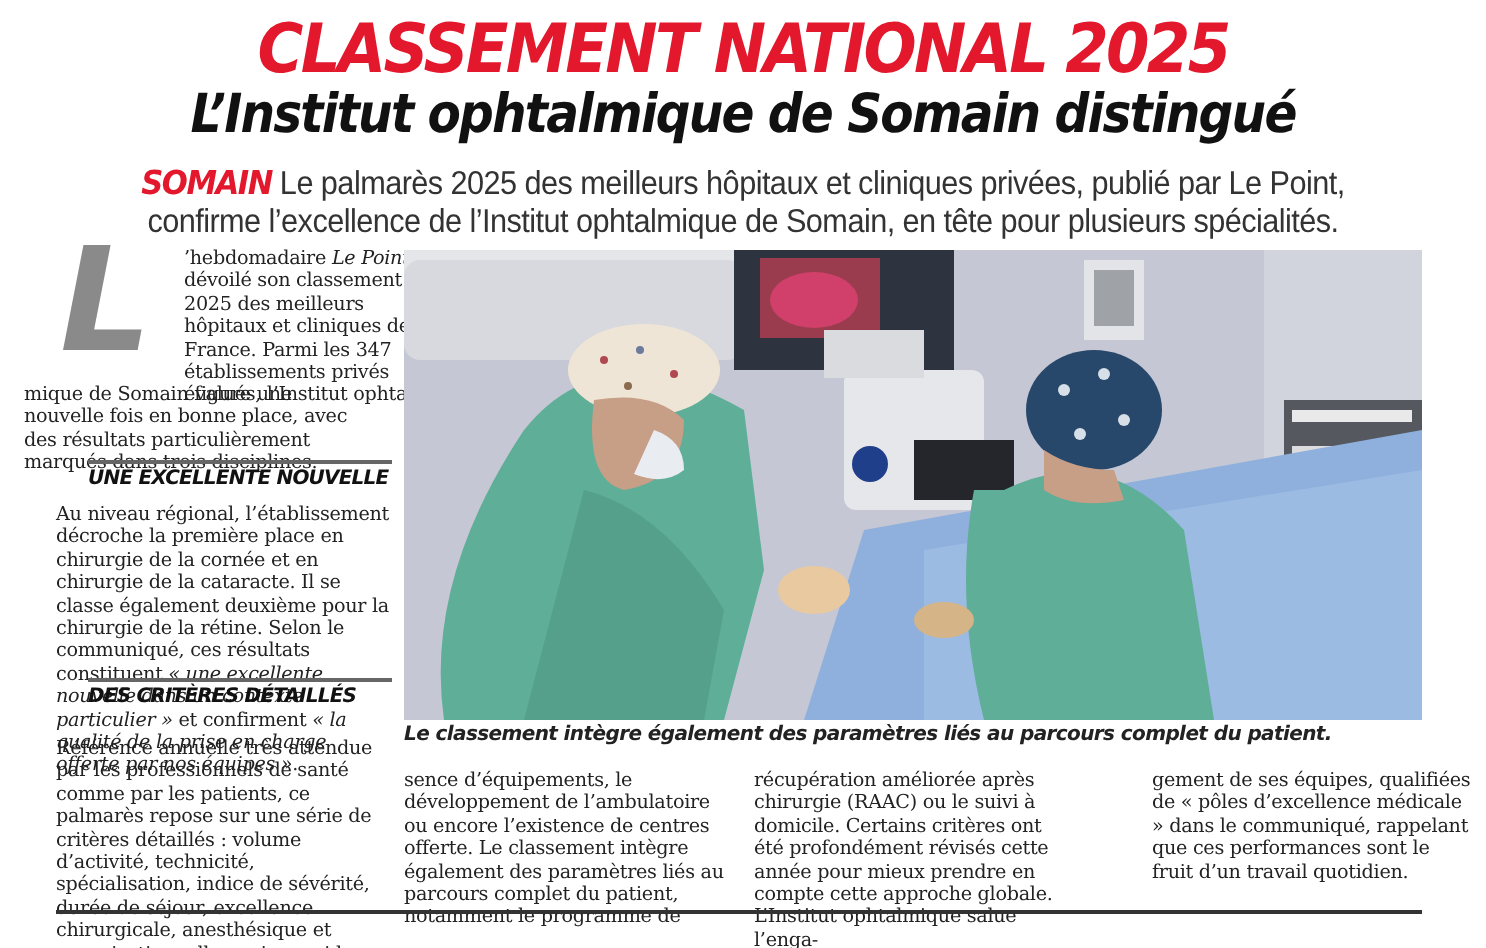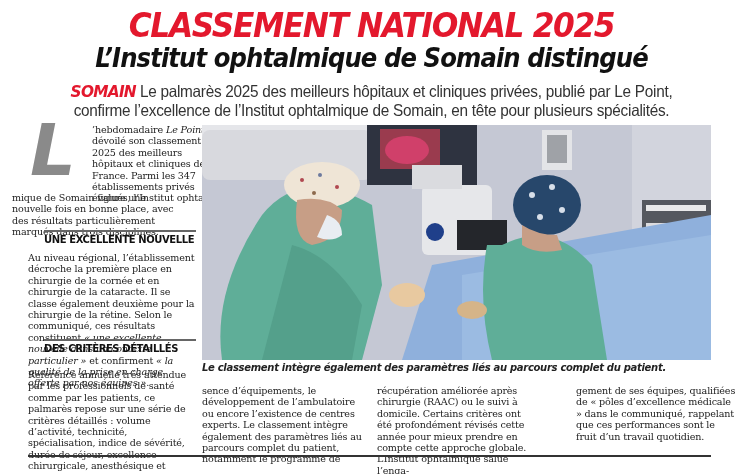--- a/index.html
+++ b/index.html
@@ -35,21 +35,21 @@
   .dropcap {
     position: absolute; left: 30px; top: 121px; width: 36px; height: 58px;
     font-family: "DejaVu Sans", sans-serif; font-weight: bold; font-style: italic;
     color: #8a8a8a; font-size: 72px; line-height: 58px;
   }
   .intro-col1 { left: 72px; top: 124px; width: 126px; margin-left: 20px; }
   .intro-col-wide { left: 12px; top: 192px; width: 168px; }
 
   .section-head {
     position: absolute; left: 44px; width: 152px; border-top: 2px solid #666;
-    font-family: "DejaVu Sans", sans-serif; font-weight: bold; 
+    font-family: "DejaVu Sans", sans-serif; font-weight: bold; font-style: italic;
     font-size: 10px; letter-spacing: -0.4px; padding-top: 2px; color: #111;
   }
   .sh1 { top: 230px; }
   .sh2 { top: 339px; }
 
   .block2 { left: 28px; top: 252px; width: 168px; }
   .block3 { left: 28px; top: 369px; width: 168px; }
 
   .photo {
     position: absolute; left: 202px; top: 125px; width: 509px; height: 235px;
@@ -128,21 +128,21 @@
       <circle cx="350" cy="62" r="3" fill="#d7dfe9"></circle>
       <circle cx="360" cy="85" r="3" fill="#d7dfe9"></circle>
       <circle cx="338" cy="92" r="3" fill="#d7dfe9"></circle>
     <path d="M320 100 q15 10 35 10 l5 15 q-25 5 -40 -5z" fill="#c79e86"></path>
     <ellipse cx="270" cy="185" rx="15" ry="9" fill="#d5b488"></ellipse>
   </svg>
 </div>
 <div class="caption">Le classement intègre également des paramètres liés au parcours complet du patient.</div>
 
 <div class="col c2">
-    <p>sence d’équipements, le développement de l’ambulatoire ou encore l’existence de centres experts. Le classement intègre également des paramètres liés au parcours complet du patient, notamment le programme de</p>
+    <p>sence d’équipements, le développement de l’ambulatoire ou encore l’existence de centres offerte. Le classement intègre également des paramètres liés au parcours complet du patient, notamment le programme de</p>
   </div>
 <div class="col c3">
     <p>récupération améliorée après chirurgie (RAAC) ou le suivi à domicile. Certains critères ont été profondément révisés cette année pour mieux prendre en compte cette approche globale. L’Institut ophtalmique salue l’enga-</p>
   </div>
 <div class="col c4">
     <p>gement de ses équipes, qualifiées de « pôles d’excellence médicale » dans le communiqué, rappelant que ces performances sont le fruit d’un travail quotidien.</p>
   </div>
 
 <div class="bottom-rule"></div>
 

